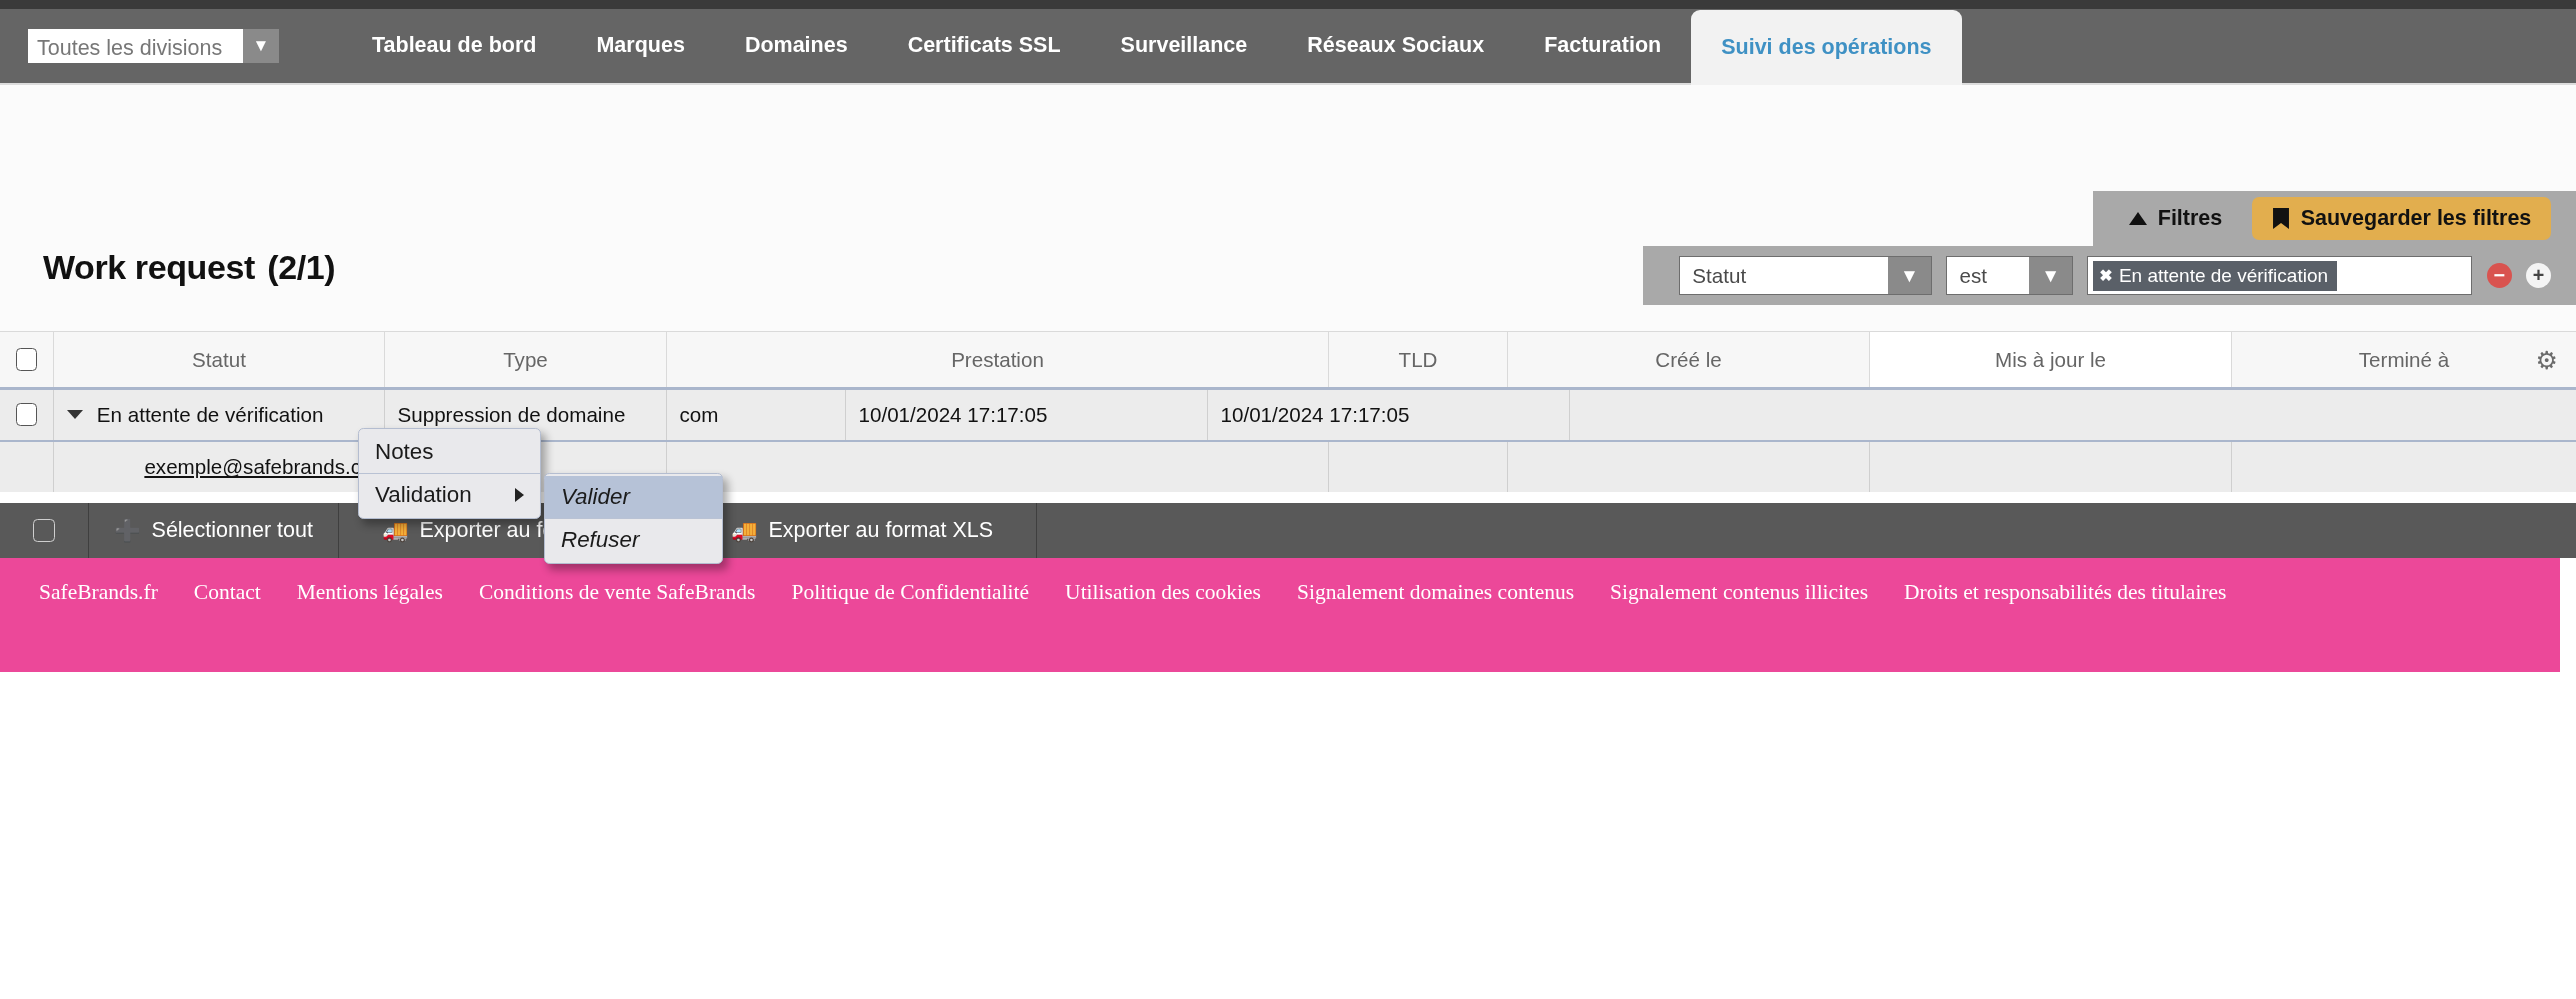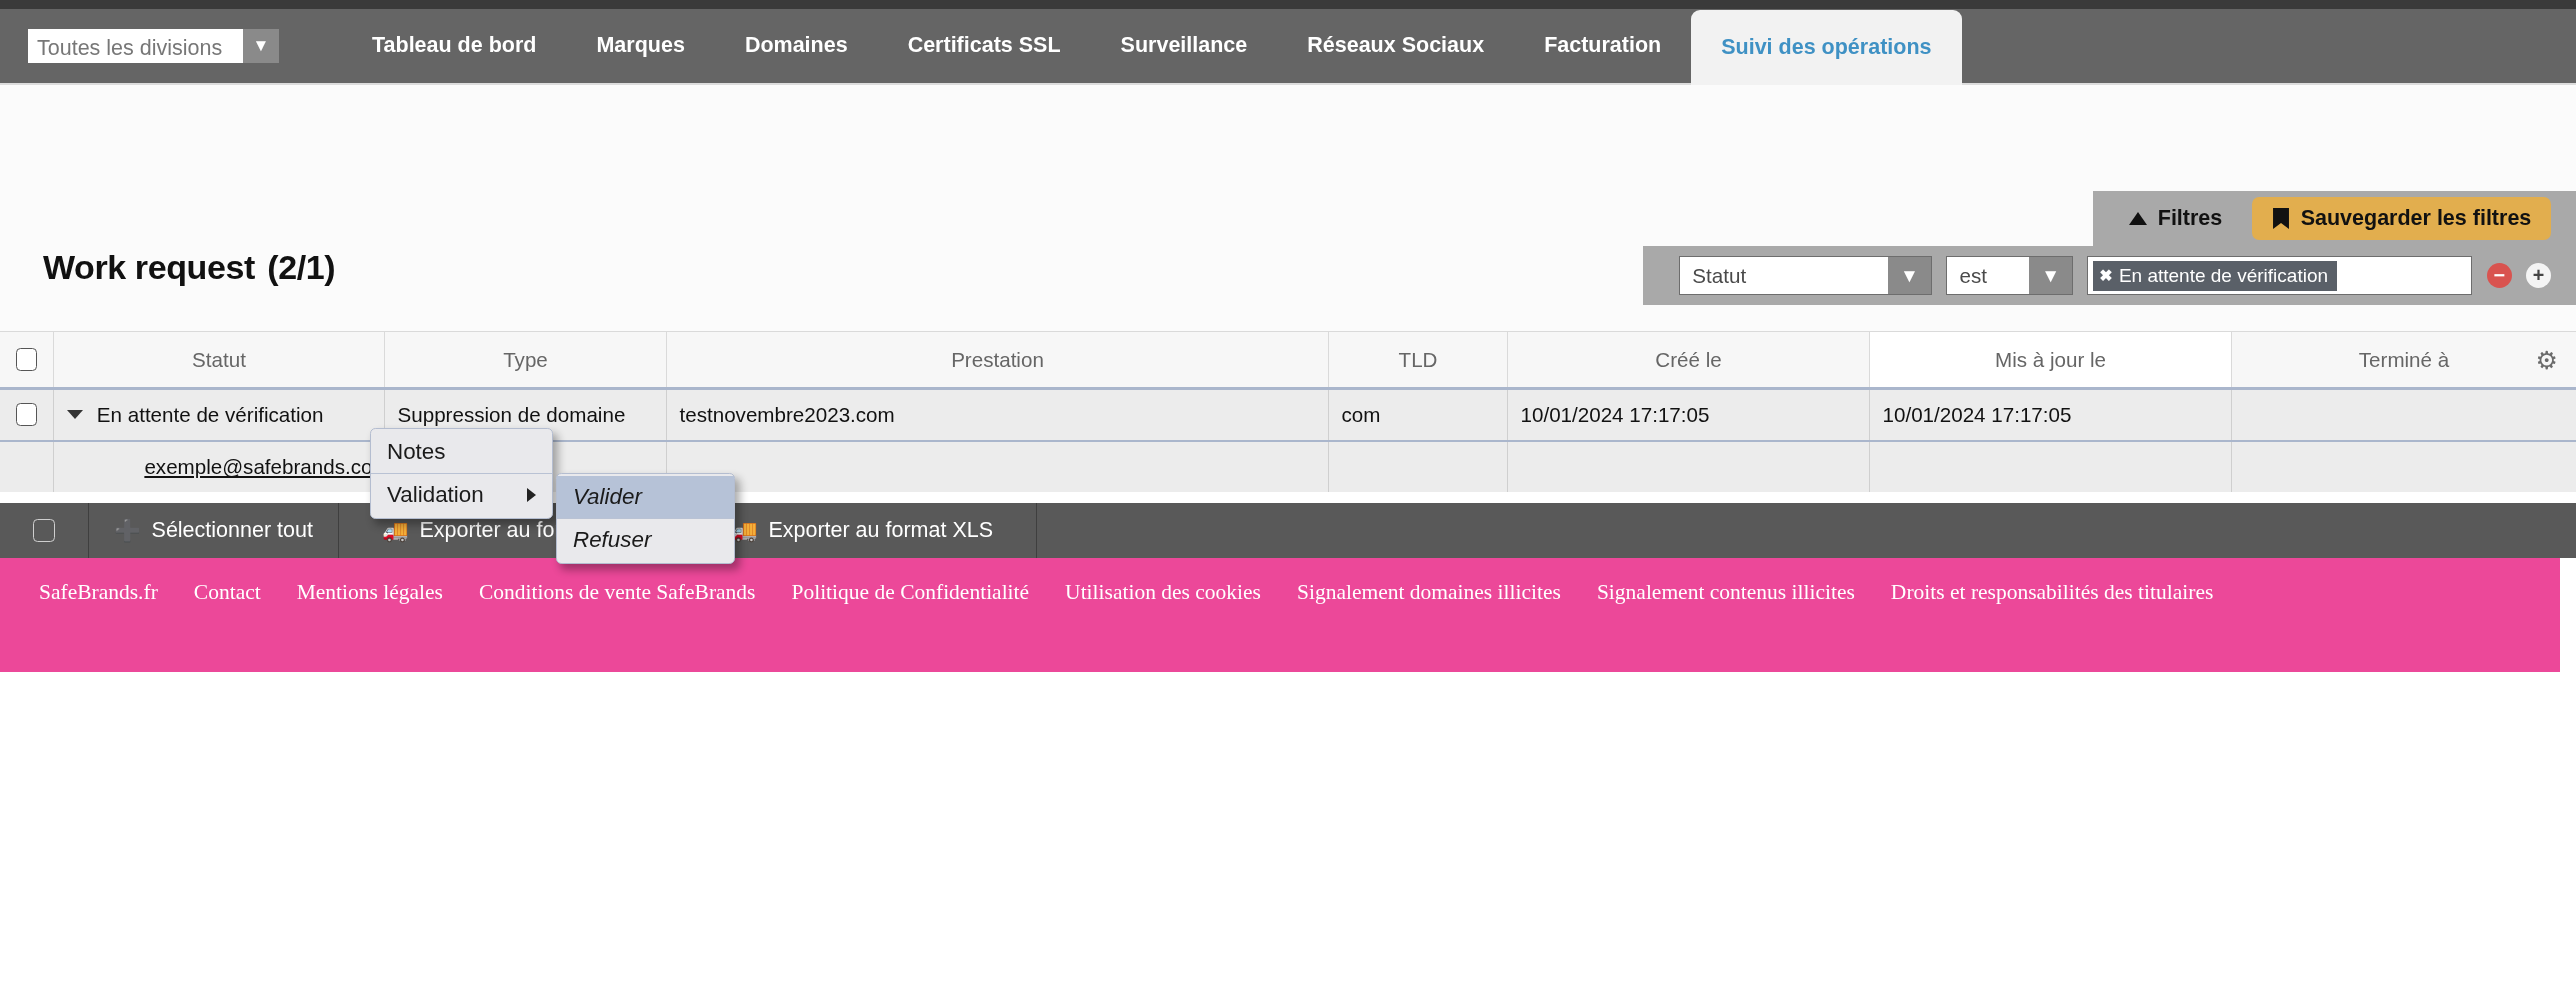--- a/index.html
+++ b/index.html
@@ -340,21 +340,20 @@
 
   
   .ctxmenu {
     position: absolute;
     background: #e9e9ec;
     border: 0.9px solid #b4bdd0;
     border-radius: 5.4px;
     box-shadow: 4.5px 5.4px 8px rgba(0,0,0,0.32);
     z-index: 50;
     padding: 1.8px 0;
-    margin-left: 12px;
   }
   .ctxmenu .mi {
     font-size: 22.4px;
     color: #1b1b1b;
     padding: 8px 16px;
     display: flex;
     align-items: center;
     justify-content: space-between;
     gap: 36px;
     cursor: pointer;
@@ -448,21 +447,20 @@
     <div class="tbody">
       <div class="trow">
         <div class="cell c-chk">
           <span class="chk"></span>
         </div>
         <div class="cell c-statut">
           <span class="caret"></span>
           <span>En attente de vérification</span>
         </div>
         <div class="cell c-type">Suppression de domaine</div>
-        <div class="cell c-prest">testnovembre2023.com</div>
         <div class="cell c-tld">com</div>
         <div class="cell c-cree">10/01/2024 17:17:05</div>
         <div class="cell c-maj">10/01/2024 17:17:05</div>
         <div class="cell c-term nob"></div>
       </div>
       <div class="row-sep"></div>
       <div class="trow subrow">
         <div class="cell c-chk"></div>
         <div class="cell c-statut nob" style="justify-content:flex-end;">
           <span class="email-link">exemple@safebrands.co</span>
@@ -497,21 +495,21 @@
   </div>
 
   <div class="footer">
     <div class="footer-links">
       <a>SafeBrands.fr</a>
       <a>Contact</a>
       <a>Mentions légales</a>
       <a>Conditions de vente SafeBrands</a>
       <a>Politique de Confidentialité</a>
       <a>Utilisation des cookies</a>
-      <a>Signalement domaines illicites</a>
+      <a>Signalement domaines contenus</a>
       <a>Signalement contenus illicites</a>
       <a>Droits et responsabilités des titulaires</a>
     </div>
   </div>
 
   <div class="ctxmenu" id="menu-main">
     <div class="mi">
       <span>Notes</span>
     </div>
     <div class="mi">

